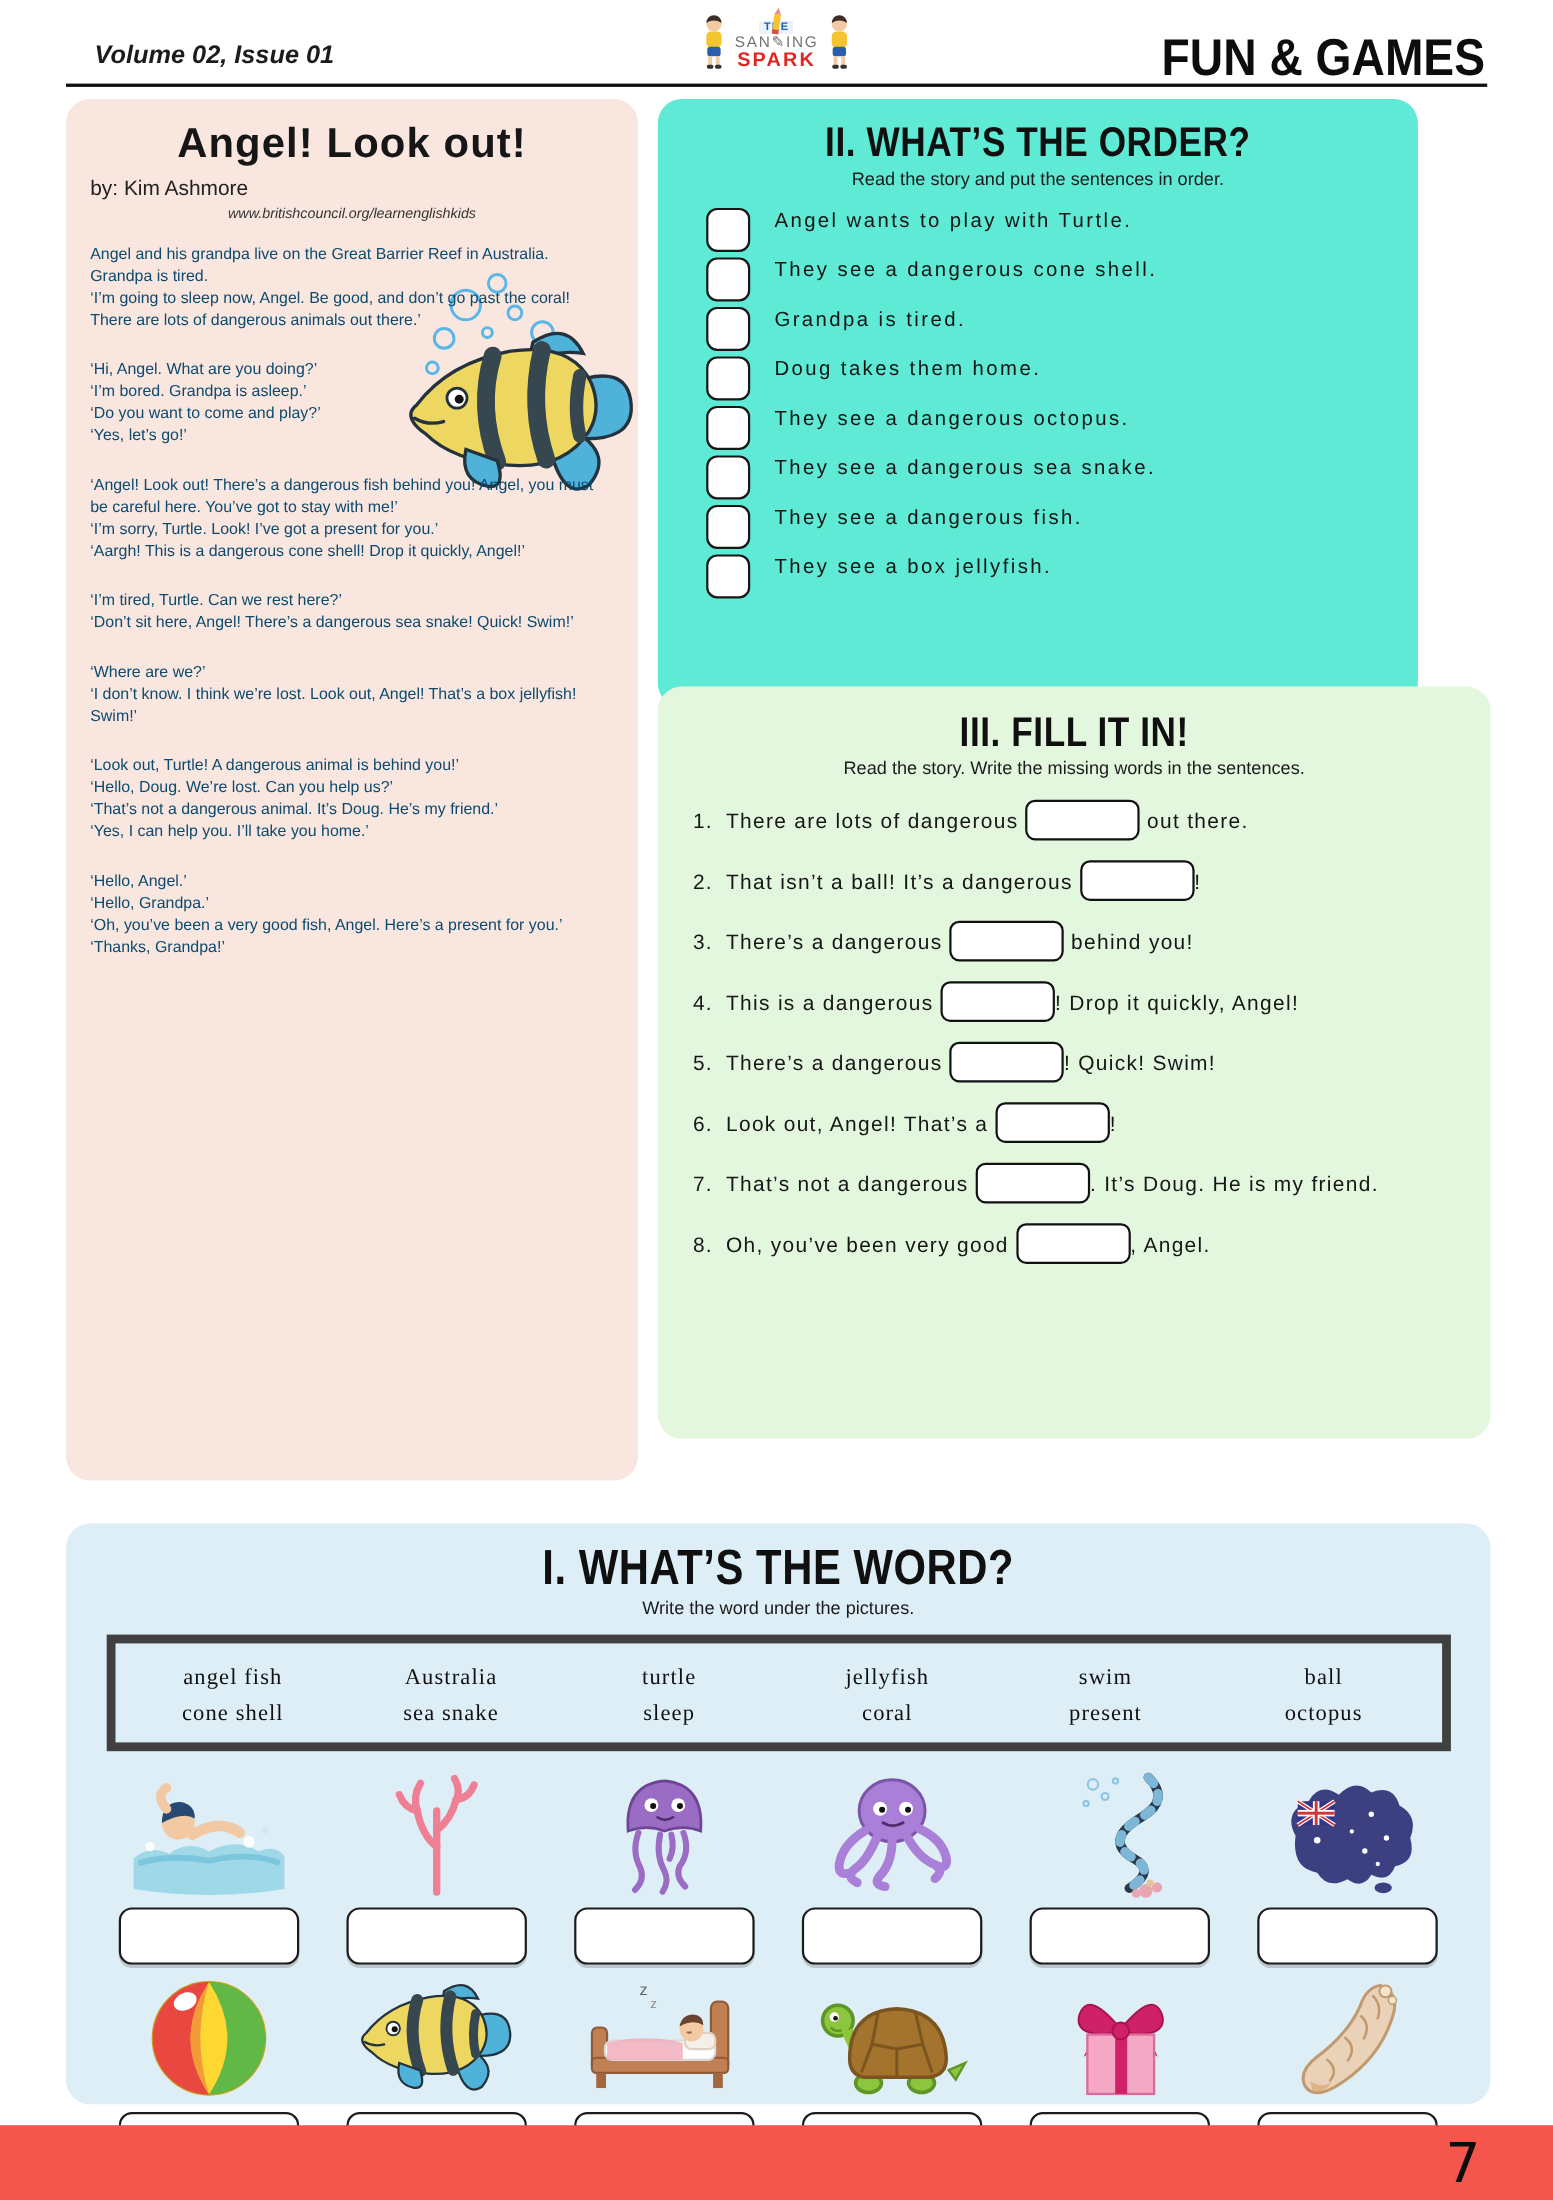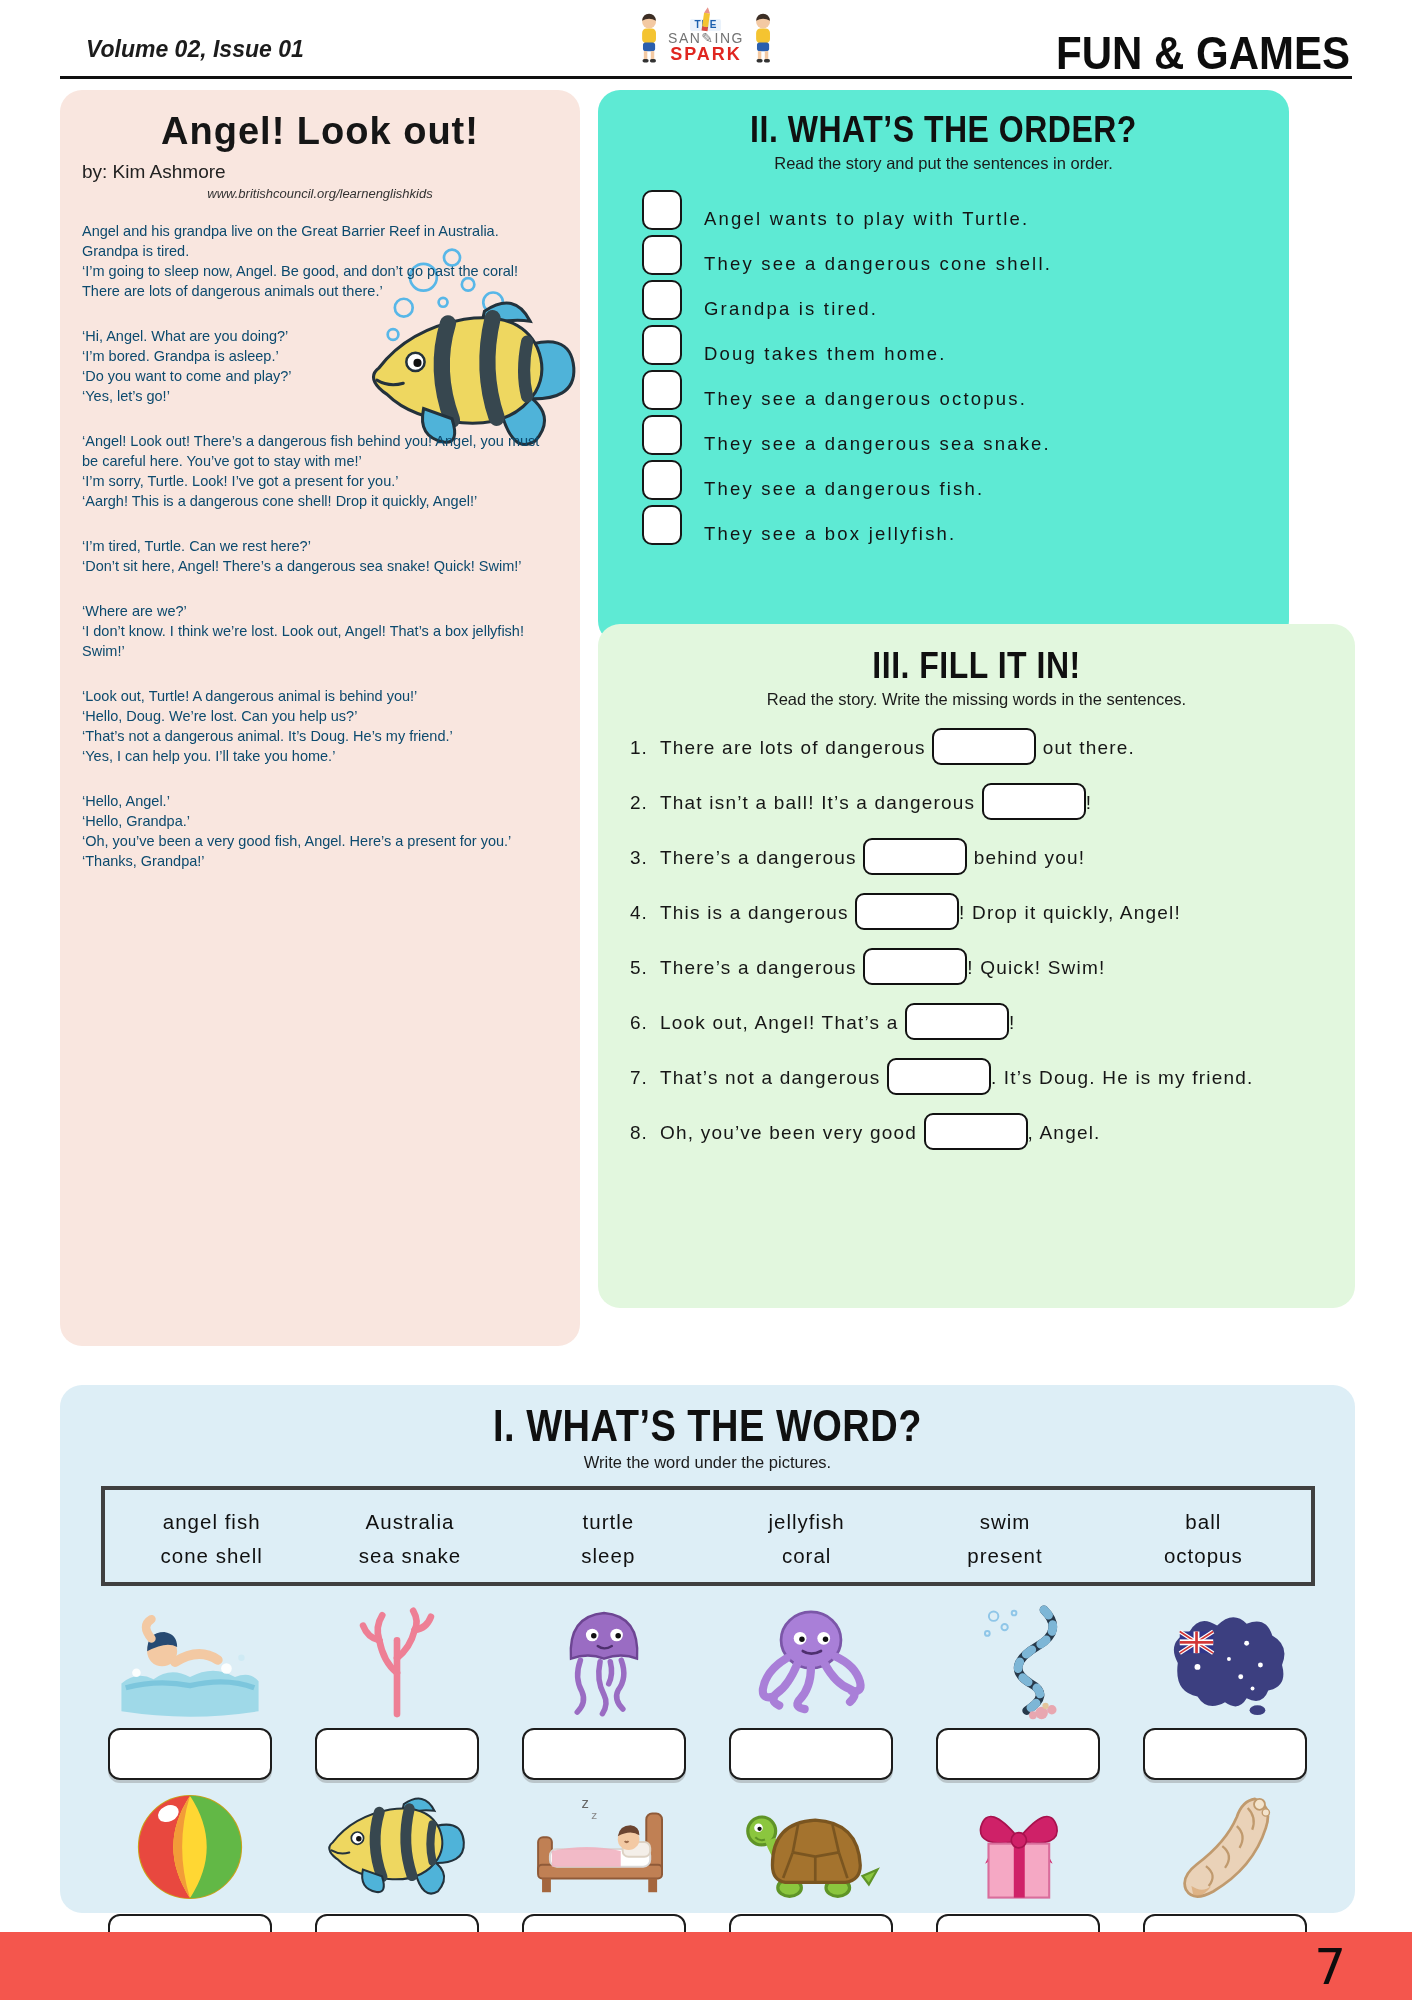--- a/index.html
+++ b/index.html
@@ -31,34 +31,34 @@
   .story-para{margin-bottom:25px;}
   .story-line{font-size:14.5px;line-height:20px;color:#0c4a6e;}
   .story-fish{position:absolute;left:258px;top:140px;width:268px;height:250px;z-index:1;}
 
   
   .act-title{text-align:center;font-size:32px;font-weight:900;letter-spacing:0.5px;transform:scaleY(1.18);transform-origin:center top;color:#101010;}
   .act-sub{text-align:center;font-size:16.5px;margin-top:9px;color:#1b1b1b;}
 
   
   #order-list{margin-top:16px;margin-left:18px;}
-  .order-row{display:flex;align-items:flex-end;gap:22px;margin-bottom:4px;height:41px;}
+  .order-row{display:flex;align-items:flex-start;gap:22px;margin-bottom:4px;height:41px;}
   .checkbox{width:36px;height:36px;background:#ffffff;border:2.5px solid #161616;border-radius:10px;flex:0 0 auto;}
   .order-label{font-size:18.5px;letter-spacing:2.2px;color:#141414;}
 
   
   #fill-list{margin-top:16px;margin-left:6px;}
   .fill-row{display:flex;margin-bottom:9px;}
   .fill-num{flex:0 0 30px;font-size:19px;letter-spacing:1px;line-height:46px;}
   .fill-body{flex:1;font-size:19px;letter-spacing:1.2px;line-height:46px;}
   .fill-blank{display:inline-block;width:100px;height:33px;background:#ffffff;border:2px solid #111;border-radius:9px;vertical-align:-11px;}
 
   
   .word-title{font-size:38px;}
-  #word-bank{width:1190px;margin:14px auto 0 auto;border:4px solid #404040;padding:10px 8px 14px 8px;}
+  #word-bank{width:1190px;margin:14px auto 0 auto;border:8px solid #404040;padding:10px 8px 14px 8px;font-family:Liberation Serif, serif;}
   .bank-row{display:grid;grid-template-columns:repeat(6,1fr);margin-top:10px;}
   .bank-cell{text-align:center;font-size:20.5px;letter-spacing:1px;color:#101010;}
   #picture-grid{margin-top:16px;}
   .picture-row{display:grid;grid-template-columns:repeat(6,1fr);margin-top:8px;}
   .picture-cell{display:flex;flex-direction:column;align-items:center;}
   .pic-svg{width:150px;height:118px;}
   .answer-blank{width:160px;height:48px;background:#fff;border:2.5px solid #1c1c1c;border-radius:12px;margin-top:8px;box-shadow:0 3px 0 rgba(120,120,120,.35);}
 
   
   .footer-bar{position:absolute;left:0;top:1932px;width:1412px;height:68px;background:#f4564d;}

